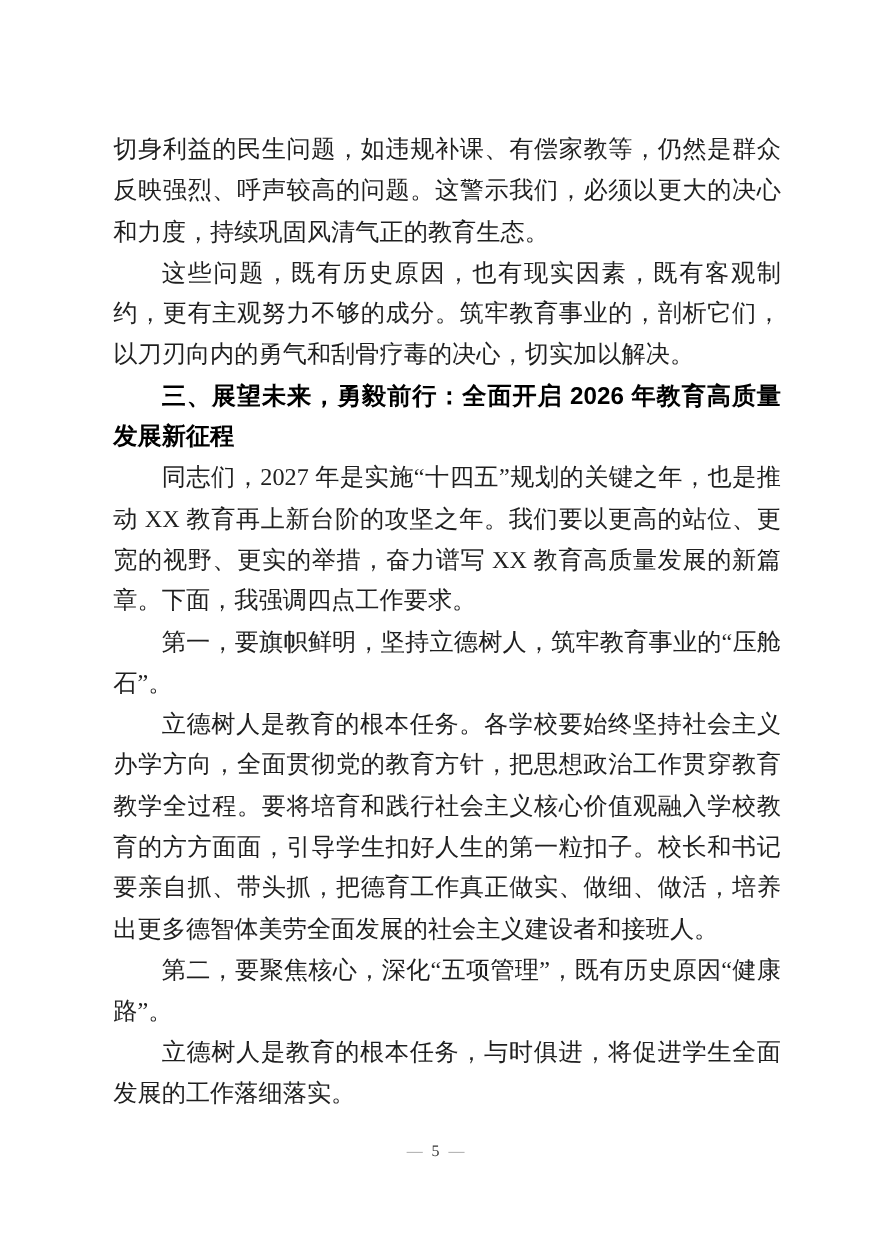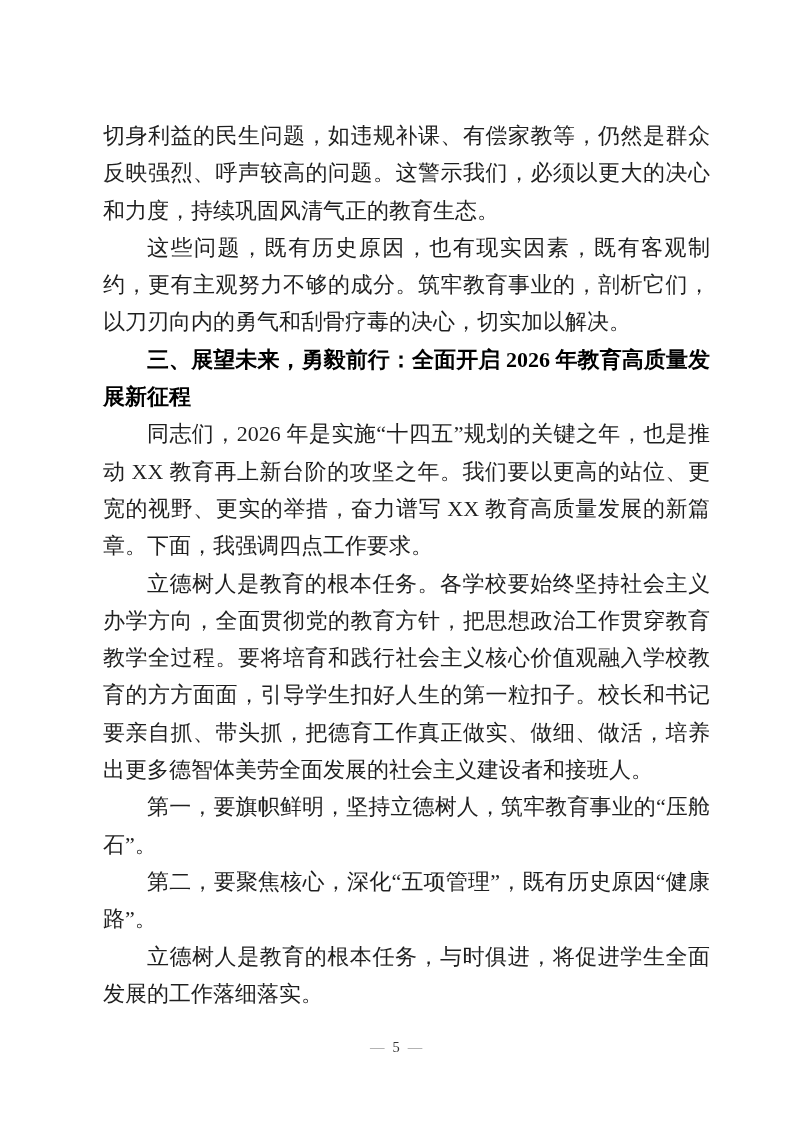--- a/index.html
+++ b/index.html
@@ -28,21 +28,21 @@
   }
   .doc-body p {
     margin: 0;
     text-indent: 2em;
     word-break: break-all;
   }
   .doc-body p.no-indent {
     text-indent: 0;
   }
   .doc-body p.heading {
-    font-family: Liberation Serif, serif;
+    font-family: Liberation Sans, sans-serif;
     font-weight: bold;
     color: #000000;
   }
   .footer {
     position: absolute;
     left: 0;
     top: 1036px;
     width: 793px;
     text-align: center;
     font-size: 14.5px;
@@ -60,23 +60,23 @@
 </style>
 </head>
 <body>
 
 <div class="page">
 
   <div class="doc-body">
     <p class="no-indent">切身利益的民生问题，如违规补课、有偿家教等，仍然是群众反映强烈、呼声较高的问题。这警示我们，必须以更大的决心和力度，持续巩固风清气正的教育生态。</p>
     <p>这些问题，既有历史原因，也有现实因素，既有客观制约，更有主观努力不够的成分。筑牢教育事业的，剖析它们，以刀刃向内的勇气和刮骨疗毒的决心，切实加以解决。</p>
     <p class="heading">三、展望未来，勇毅前行：全面开启 2026 年教育高质量发展新征程</p>
-    <p>同志们，2026 年是实施“十四五”规划的关键之年，也是推动 XX 教育再上新台阶的攻坚之年。我们要以更高的站位、更宽的视野、更实的举措，奋力谱写 XX 教育高质量发展的新篇章。下面，我强调四点工作要求。</p>
+    <p>同志们，2027 年是实施“十四五”规划的关键之年，也是推动 XX 教育再上新台阶的攻坚之年。我们要以更高的站位、更宽的视野、更实的举措，奋力谱写 XX 教育高质量发展的新篇章。下面，我强调四点工作要求。</p>
+    <p>第一，要旗帜鲜明，坚持立德树人，筑牢教育事业的“压舱石”。</p>
     <p>立德树人是教育的根本任务。各学校要始终坚持社会主义办学方向，全面贯彻党的教育方针，把思想政治工作贯穿教育教学全过程。要将培育和践行社会主义核心价值观融入学校教育的方方面面，引导学生扣好人生的第一粒扣子。校长和书记要亲自抓、带头抓，把德育工作真正做实、做细、做活，培养出更多德智体美劳全面发展的社会主义建设者和接班人。</p>
-    <p>第一，要旗帜鲜明，坚持立德树人，筑牢教育事业的“压舱石”。</p>
     <p>第二，要聚焦核心，深化“五项管理”，既有历史原因“健康路”。</p>
     <p>立德树人是教育的根本任务，与时俱进，将促进学生全面发展的工作落细落实。</p>
   </div>
 
   <div class="footer">
     <span class="dash">—</span><span class="num">5</span><span class="dash">—</span>
   </div>
 
 </div>
 

